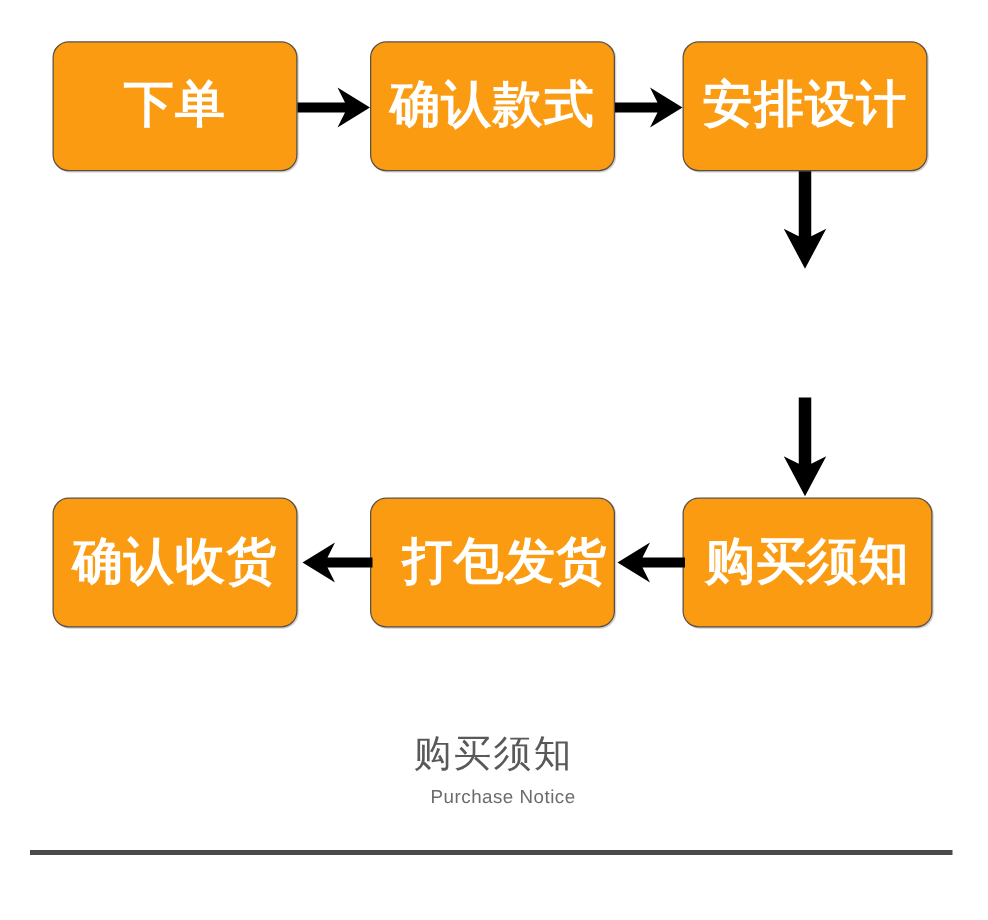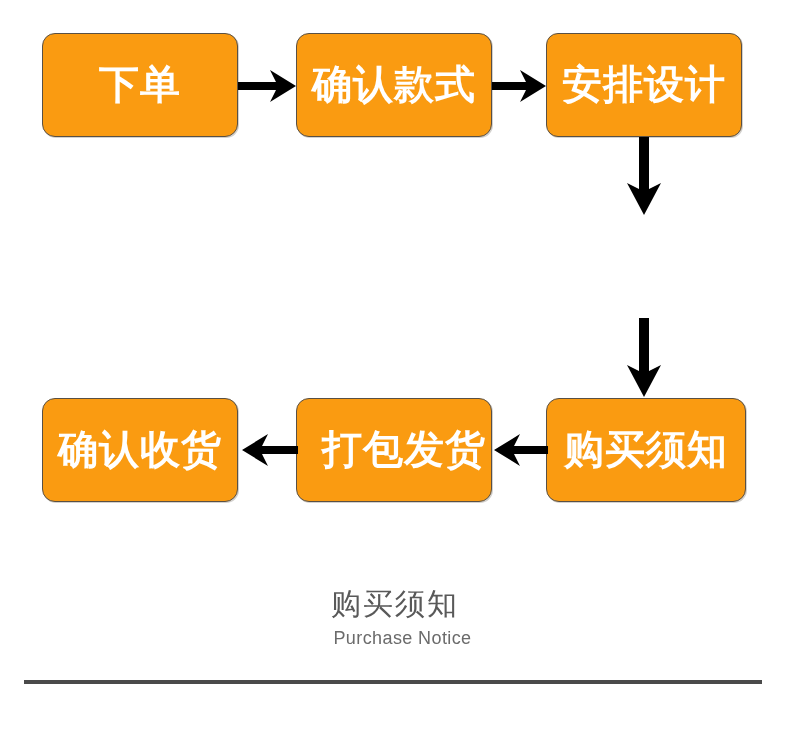--- a/index.html
+++ b/index.html
@@ -36,21 +36,21 @@
     text-align: center;
     white-space: nowrap;
     box-shadow: 1px 1px 0 rgba(80,70,60,0.25);
   }
 
   .node .node-label { display: block; transform: translateY(-1px); }
 
   
   #node-order        { left: 42px;  top: 33px;  width: 196px; height: 104px; }
   #node-confirm-style{ left: 296px; top: 33px;  width: 196px; height: 104px; }
-  #node-design       { left: 546px; top: 33px;  width: 196px; height: 104px; border-radius: 12px; }
+  #node-design       { left: 546px; top: 33px;  width: 196px; height: 104px; }
   
   #node-production   { left: 546px; top: 216px; width: 196px; height: 102px; }
   
   #node-inspection   { left: 546px; top: 398px; width: 200px; height: 104px; }
   #node-shipping     { left: 296px; top: 398px; width: 196px; height: 104px; padding-left: 20px; }
   #node-received     { left: 42px;  top: 398px; width: 196px; height: 104px; }
 
   
   .arrow {
     position: absolute;
@@ -75,21 +75,21 @@
   }
   #footer-title-cn {
     font-size: 30px;
     color: #595959;
     font-weight: normal;
     letter-spacing: 2px;
     line-height: 40px;
     text-align: center;
   }
   #footer-title-en {
-    font-size: 18px;
+    font-size: 15px;
     color: #6b6b6b;
     font-weight: normal;
     letter-spacing: 0.4px;
     line-height: 24px;
     margin-top: 2px;
     padding-left: 15px;
   }
   #footer-rule {
     position: absolute;
     left: 24px;

